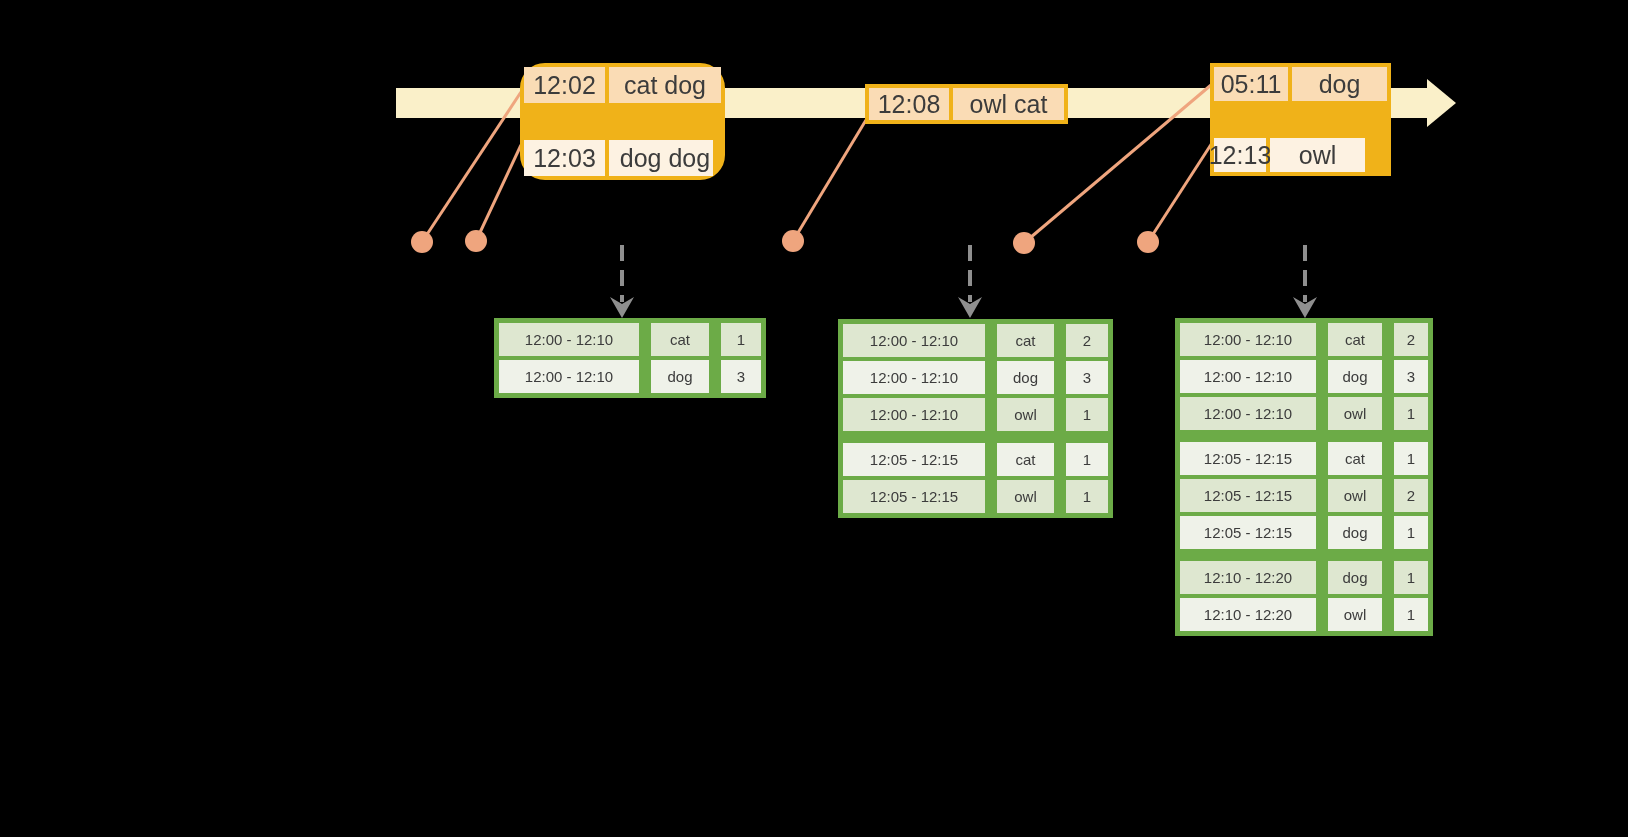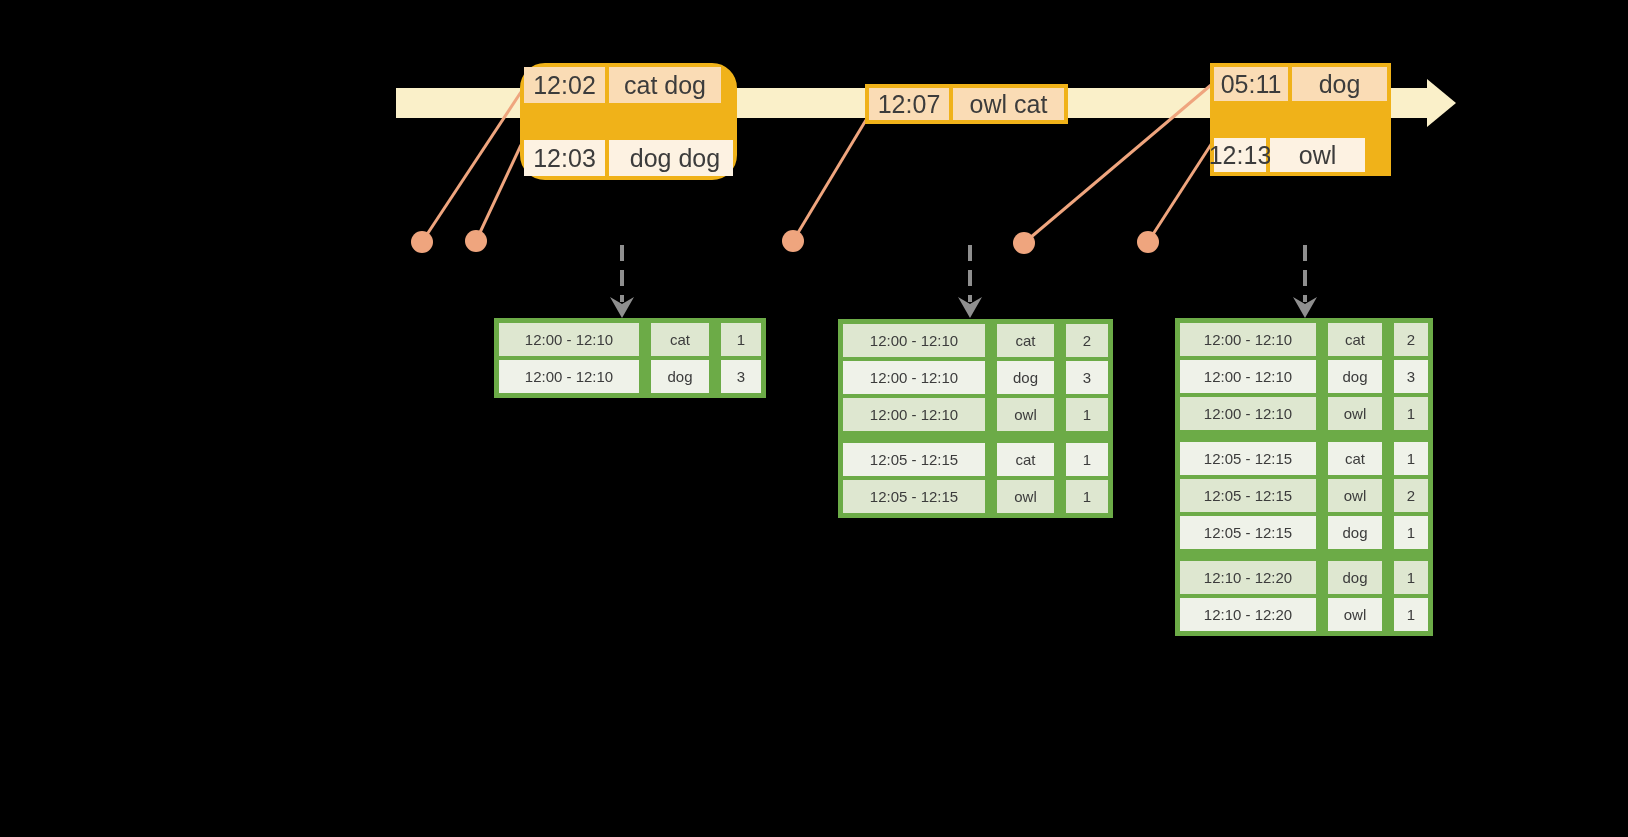--- a/index.html
+++ b/index.html
@@ -75,26 +75,26 @@
       <polygon points="1293,297 1305,318 1317,297 1305,304" fill="#8F8F8F"></polygon>
     </svg>
   <div id="tables">
       <div class="etable" style="left: 520px; top: 63px; border-radius: 25px;">
         <div class="erow tone-dark">
           <div class="ecell" style="width: 81px; height: 36px;">12:02</div>
           <div class="ecell" style="width: 112px; height: 36px;">cat dog</div>
         </div>
         <div class="erow tone-light">
           <div class="ecell" style="width: 81px; height: 36px;">12:03</div>
-          <div class="ecell" style="width: 124px; height: 36px; padding-left: 8px;">dog dog</div>
+          <div class="ecell" style="width: 104px; height: 36px; padding-left: 8px;">dog dog</div>
         </div>
       </div>
       <div class="etable" style="left: 865px; top: 84px;">
         <div class="erow tone-dark">
-          <div class="ecell" style="width: 80px; height: 32px;">12:07</div>
+          <div class="ecell" style="width: 80px; height: 32px;">12:08</div>
           <div class="ecell" style="width: 111px; height: 32px;">owl cat</div>
         </div>
       </div>
       <div class="etable" style="left: 1210px; top: 63px;">
         <div class="erow tone-dark">
           <div class="ecell" style="width: 74px; height: 34px;">05:11</div>
           <div class="ecell" style="width: 95px; height: 34px;">dog</div>
         </div>
         <div class="erow tone-light">
           <div class="ecell" style="width: 52px; height: 34px; text-align: right;">12:13</div>

